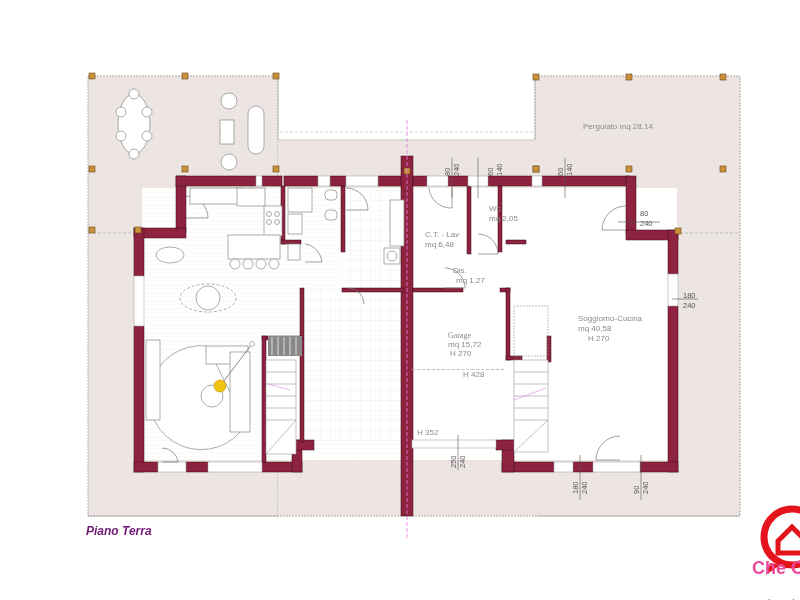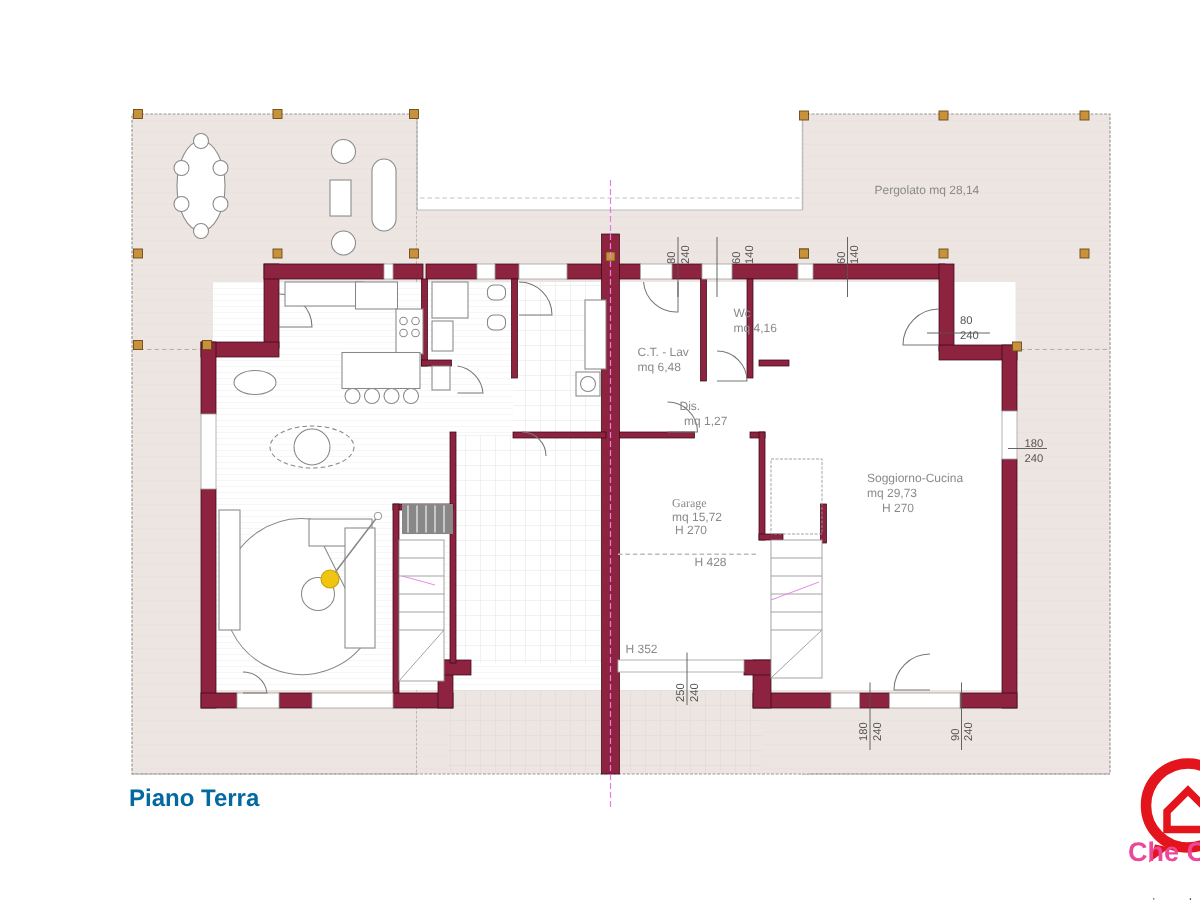--- a/index.html
+++ b/index.html
@@ -1,21 +1,21 @@
 <!DOCTYPE html>
 <html><head>
 <meta charset="utf-8">
 <style>
   html, body { margin:0; padding:0; background:#ffffff; }
   body { width:800px; height:600px; position:relative; overflow:hidden; font-family:"Liberation Sans", sans-serif; }
   #plan { position:absolute; left:0; top:0; }
   .lbl { position:absolute; color:#8a8a8a; font-size:8px; line-height:10px; white-space:nowrap; font-family:"Liberation Sans", sans-serif; }
   .dim { position:absolute; color:#555; font-size:7.5px; line-height:8px; font-family:"Liberation Sans", sans-serif; }
   .dimv { position:absolute; color:#555; font-size:7.5px; transform:rotate(-90deg); transform-origin:left top; white-space:nowrap; font-family:"Liberation Sans", sans-serif; }
-  .title { position:absolute; left:86px; top:524px; font-size:16px; font-weight:bold; color:#0369a1; font-family:"Liberation Sans", sans-serif; }
+  .title { position:absolute; left:86px; top:524px; font-size:12px; font-weight:bold; font-style:italic; color:#701a75; font-family:"Liberation Sans", sans-serif; }
   .logo { position:absolute; left:752px; top:478px; width:60px; height:122px; }
   .logo-text { position:absolute; left:752px; top:558px; font-size:18px; font-weight:bold; color:#ec4899; font-family:Liberation Sans, sans-serif; white-space:nowrap; }
   .logo-sub { position:absolute; left:768px; top:578px; font-size:10px; color:#555; font-family:"Liberation Sans", sans-serif; white-space:nowrap;margin-top:20px; }
 </style>
 </head>
 <body>
 
 <svg id="plan" width="800" height="600" viewBox="0 0 800 600">
   <defs>
     <pattern id="grid" width="10" height="10" patternUnits="userSpaceOnUse">
@@ -256,28 +256,28 @@
     <line x1="458" y1="435" x2="458" y2="470"></line>
     <line x1="580" y1="455" x2="580" y2="500"></line>
     <line x1="641" y1="455" x2="641" y2="500"></line>
   </g>
 </svg>
 
 <div class="lbl" style="left:583px;top:122px;">Pergolato mq 28,14</div>
 <div class="lbl" style="left:425px;top:230px;">C.T. - Lav</div>
 <div class="lbl" style="left:425px;top:240px;">mq 6,48</div>
 <div class="lbl" style="left:489px;top:204px;">Wc</div>
-<div class="lbl" style="left:489px;top:214px;">mq 4,16</div>
+<div class="lbl" style="left:489px;top:214px;">mq 2,05</div>
 <div class="lbl" style="left:453px;top:266px;">Dis.</div>
 <div class="lbl" style="left:456px;top:276px;">mq 1,27</div>
 <div class="lbl" style="left:448px;top:331px;font-family:Liberation Serif, serif;">Garage</div>
 <div class="lbl" style="left:448px;top:340px;">mq 15,72</div>
 <div class="lbl" style="left:450px;top:349px;">H 270</div>
 <div class="lbl" style="left:578px;top:314px;">Soggiorno-Cucina</div>
-<div class="lbl" style="left:578px;top:324px;">mq 29,73</div>
+<div class="lbl" style="left:578px;top:324px;">mq 40,58</div>
 <div class="lbl" style="left:588px;top:334px;">H 270</div>
 <div class="lbl" style="left:415px;top:370px;padding-left:48px;">H 428</div>
 <div class="lbl" style="left:417px;top:428px;">H 352</div>
 <div style="position:absolute;left:412px;top:369px;width:92px;border-top:1px dashed #bbb;"></div>
 
 <div class="dimv" style="left:443px;top:176px;">80</div>
 <div class="dimv" style="left:452px;top:176px;">240</div>
 <div class="dimv" style="left:486px;top:176px;">60</div>
 <div class="dimv" style="left:495px;top:176px;">140</div>
 <div class="dimv" style="left:556px;top:176px;">60</div>

